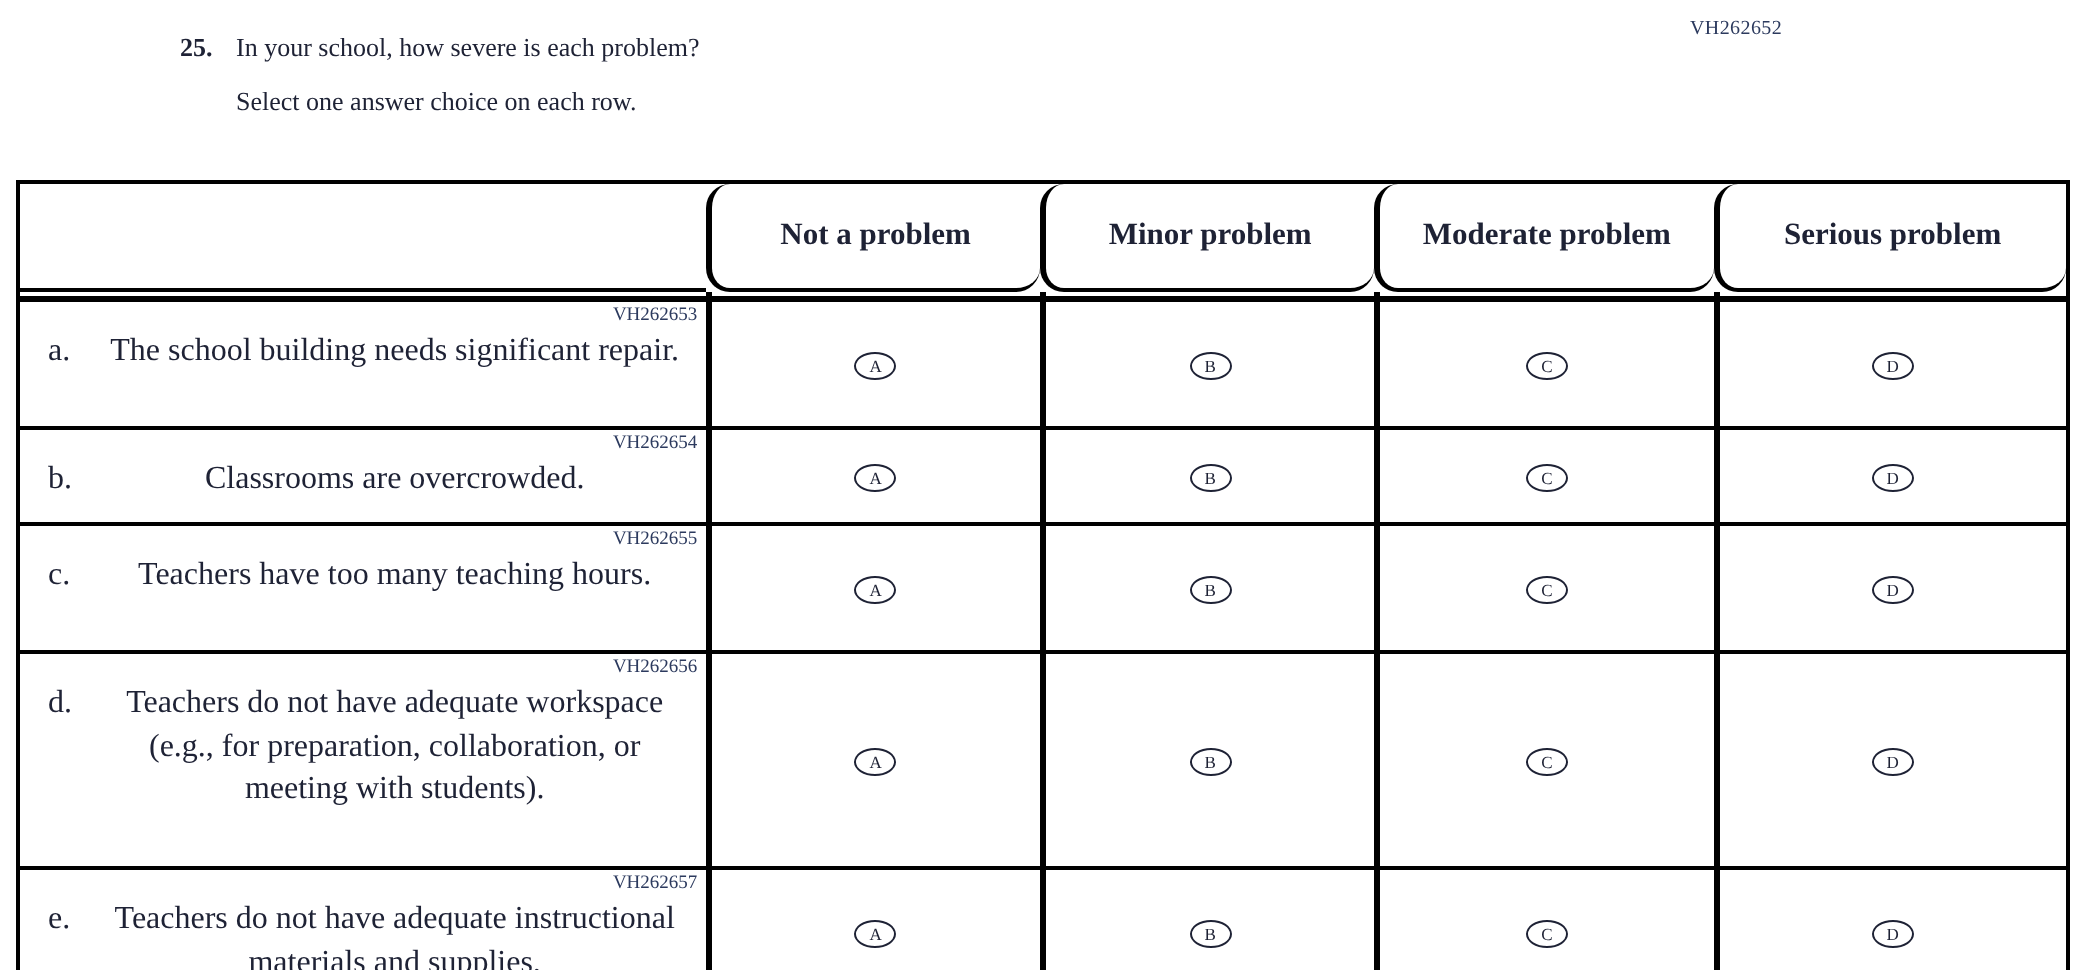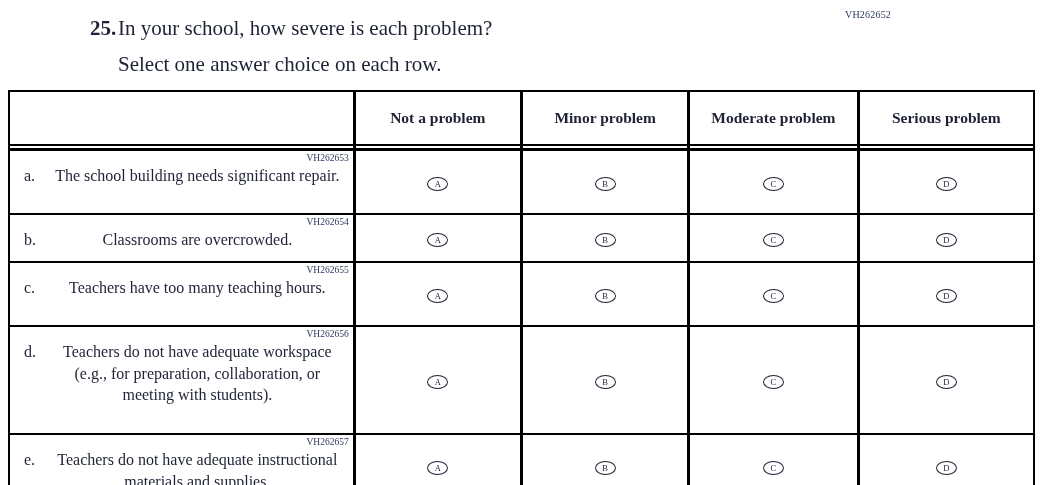--- a/index.html
+++ b/index.html
@@ -15,21 +15,21 @@
   
   .top-code {
     position: absolute; top: 9px; left: 845px;
     font-size: 10px; color: #2c3a5e; letter-spacing: 0.2px;
   }
 
   
   .question {
     position: absolute; top: 16px; left: 90px;
     display: flex; align-items: flex-start;
-    font-size: 21px; line-height: 1.2;
+    font-size: 13px; line-height: 1.2;
   }
   .qnum { font-weight: bold; width: 28px; flex: 0 0 28px; }
   .qtext .qline1 { margin-bottom: 11px; }
   .qinstr b { font-weight: normal; }
 
   
   table.grid {
     position: absolute; top: 90px; left: 8px;
     width: 1027px;
     border-collapse: separate; border-spacing: 0;
@@ -40,21 +40,21 @@
   col.c1 { width: 166px; }
   col.c2 { width: 166px; }
   col.c3 { width: 168px; }
   col.c4 { width: 175px; }
 
   th.colhead {
     border-left: 3px solid #000;
     border-bottom: 2px solid #000;
     font-size: 15.5px; font-weight: bold;
     text-align: center; vertical-align: middle;
-    height: 30px; padding: 17px 2px;
+    height: 30px; padding: 17px 2px; border-radius: 12px;
   }
   th.stemhead { border-bottom: 2px solid #000; }
 
   tr.gap td { height: 5px; border-bottom: 3px solid #000; padding: 0; }
   tr.gap td.g { border-left: 3px solid #000; }
 
   td.stem {
     vertical-align: top; text-align: left;
     padding: 0 0 5px 0;
   }

